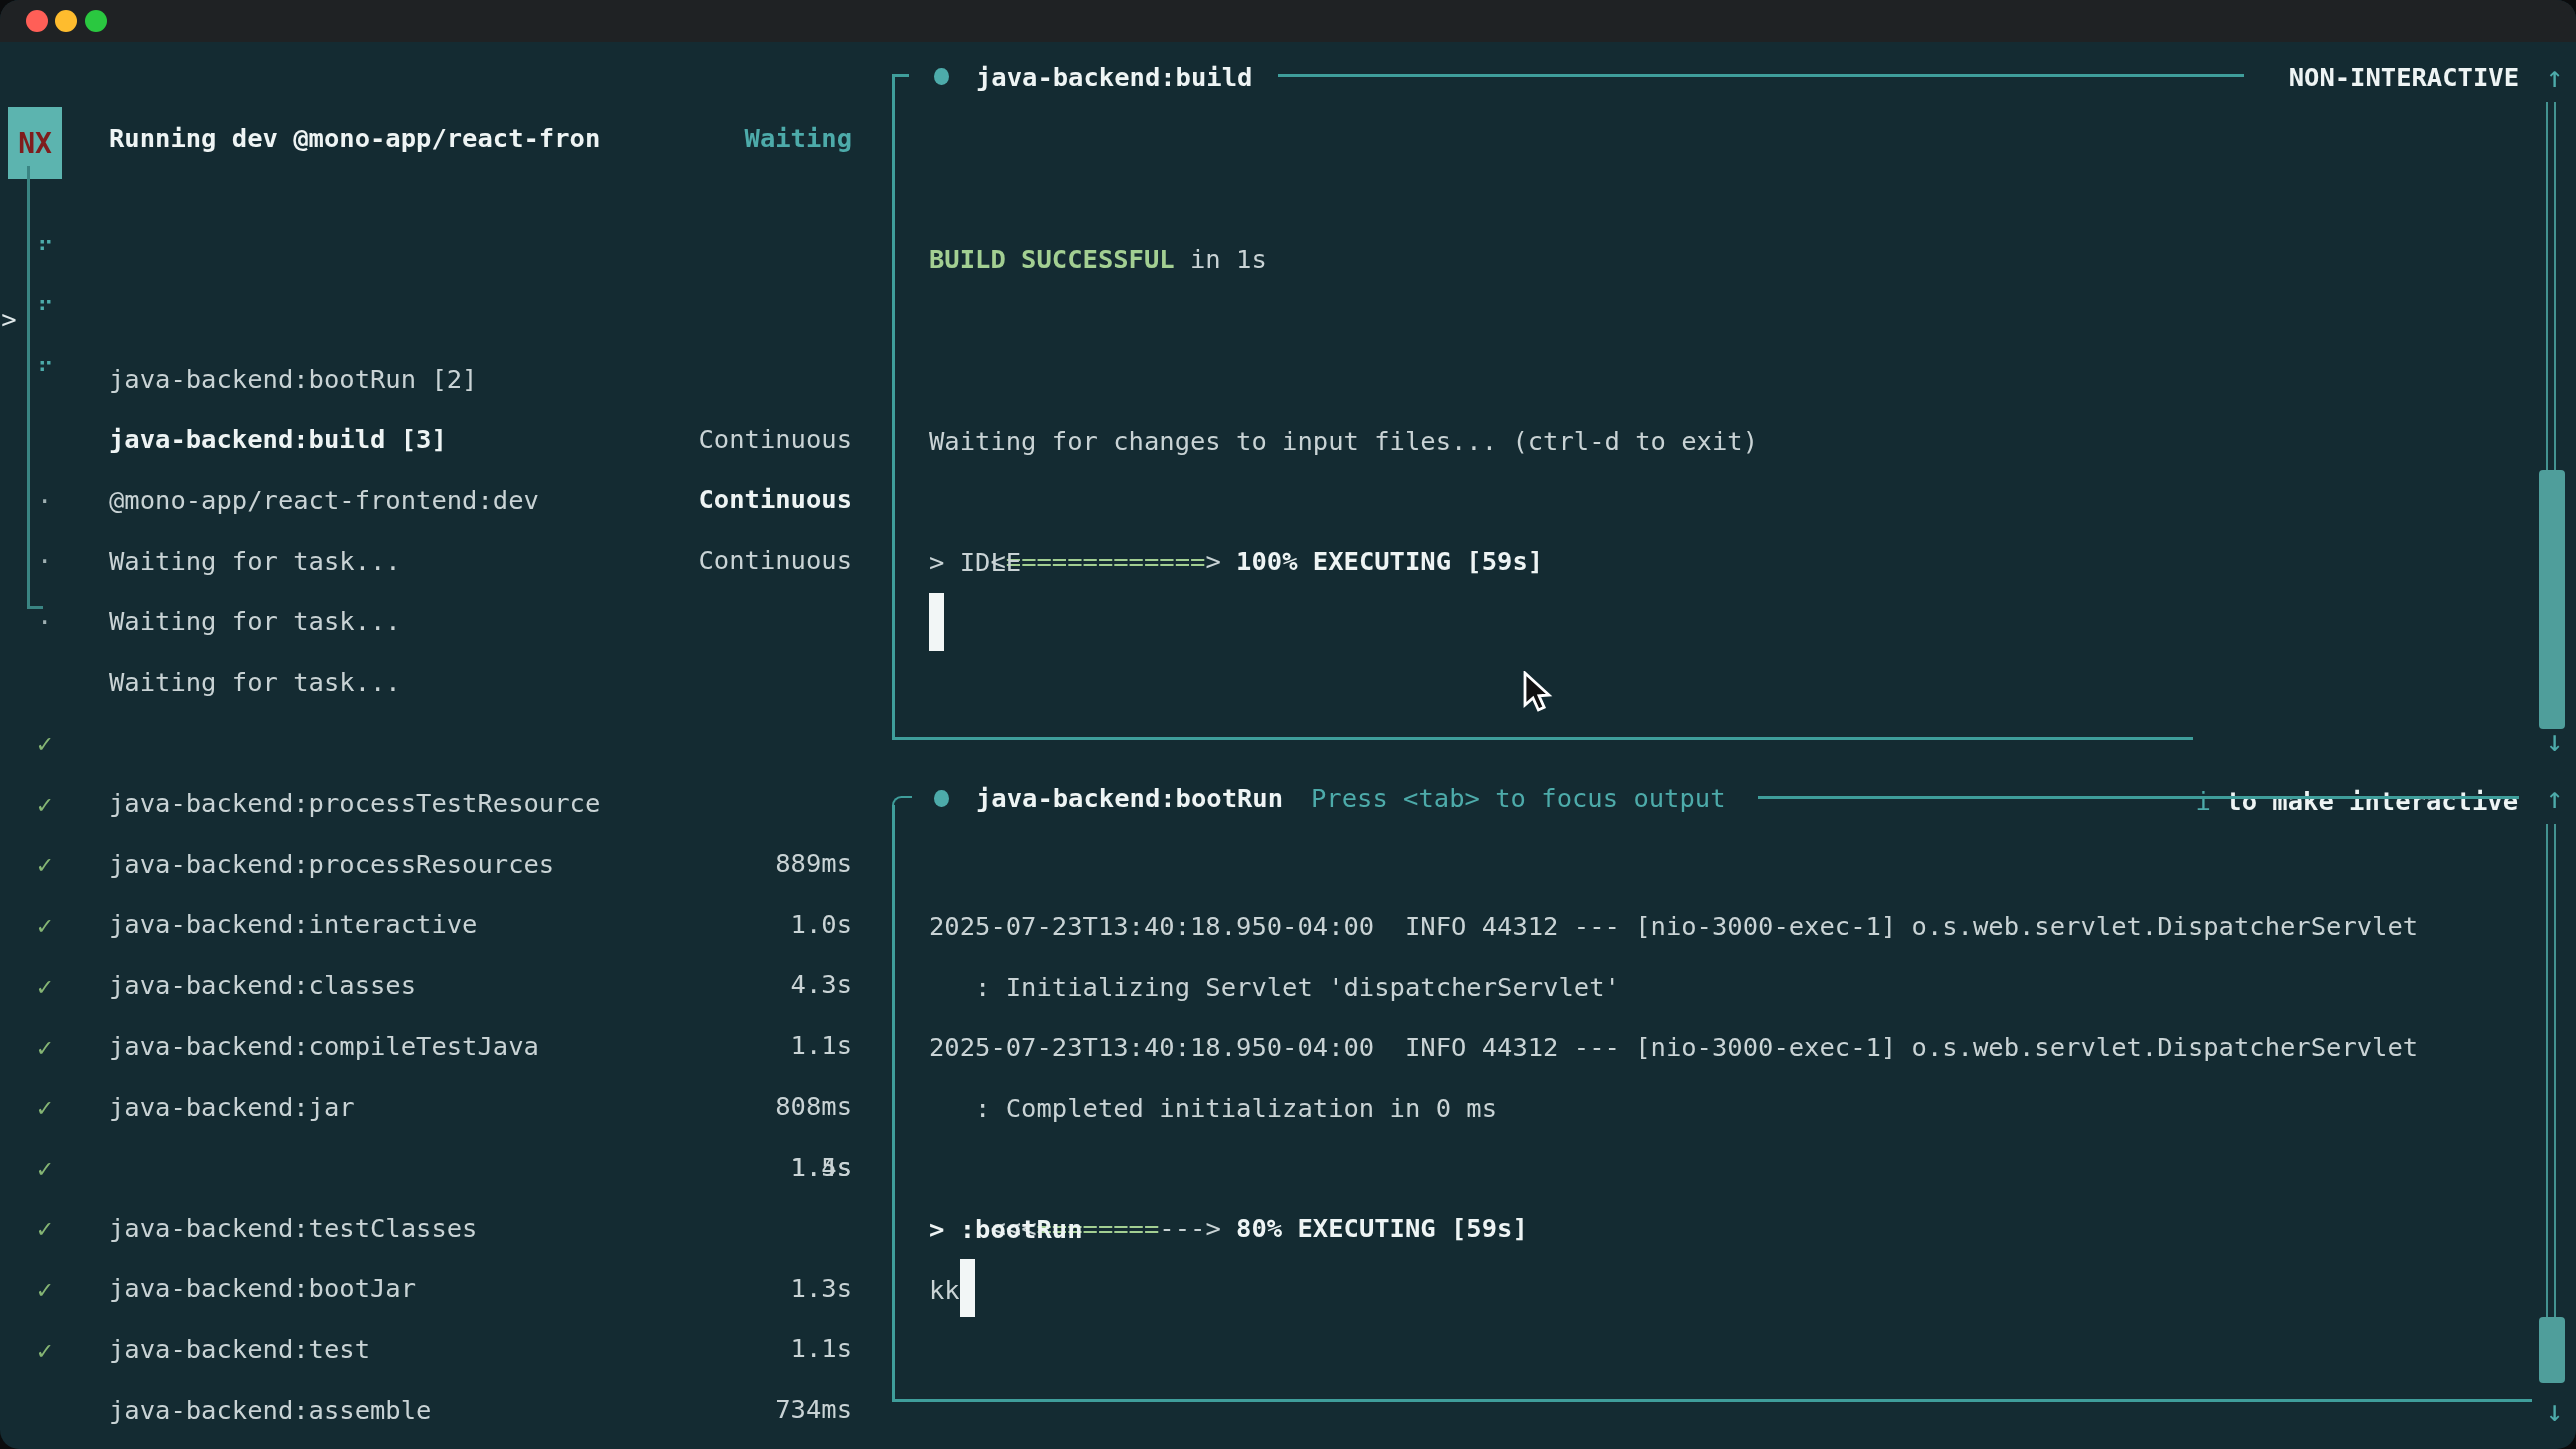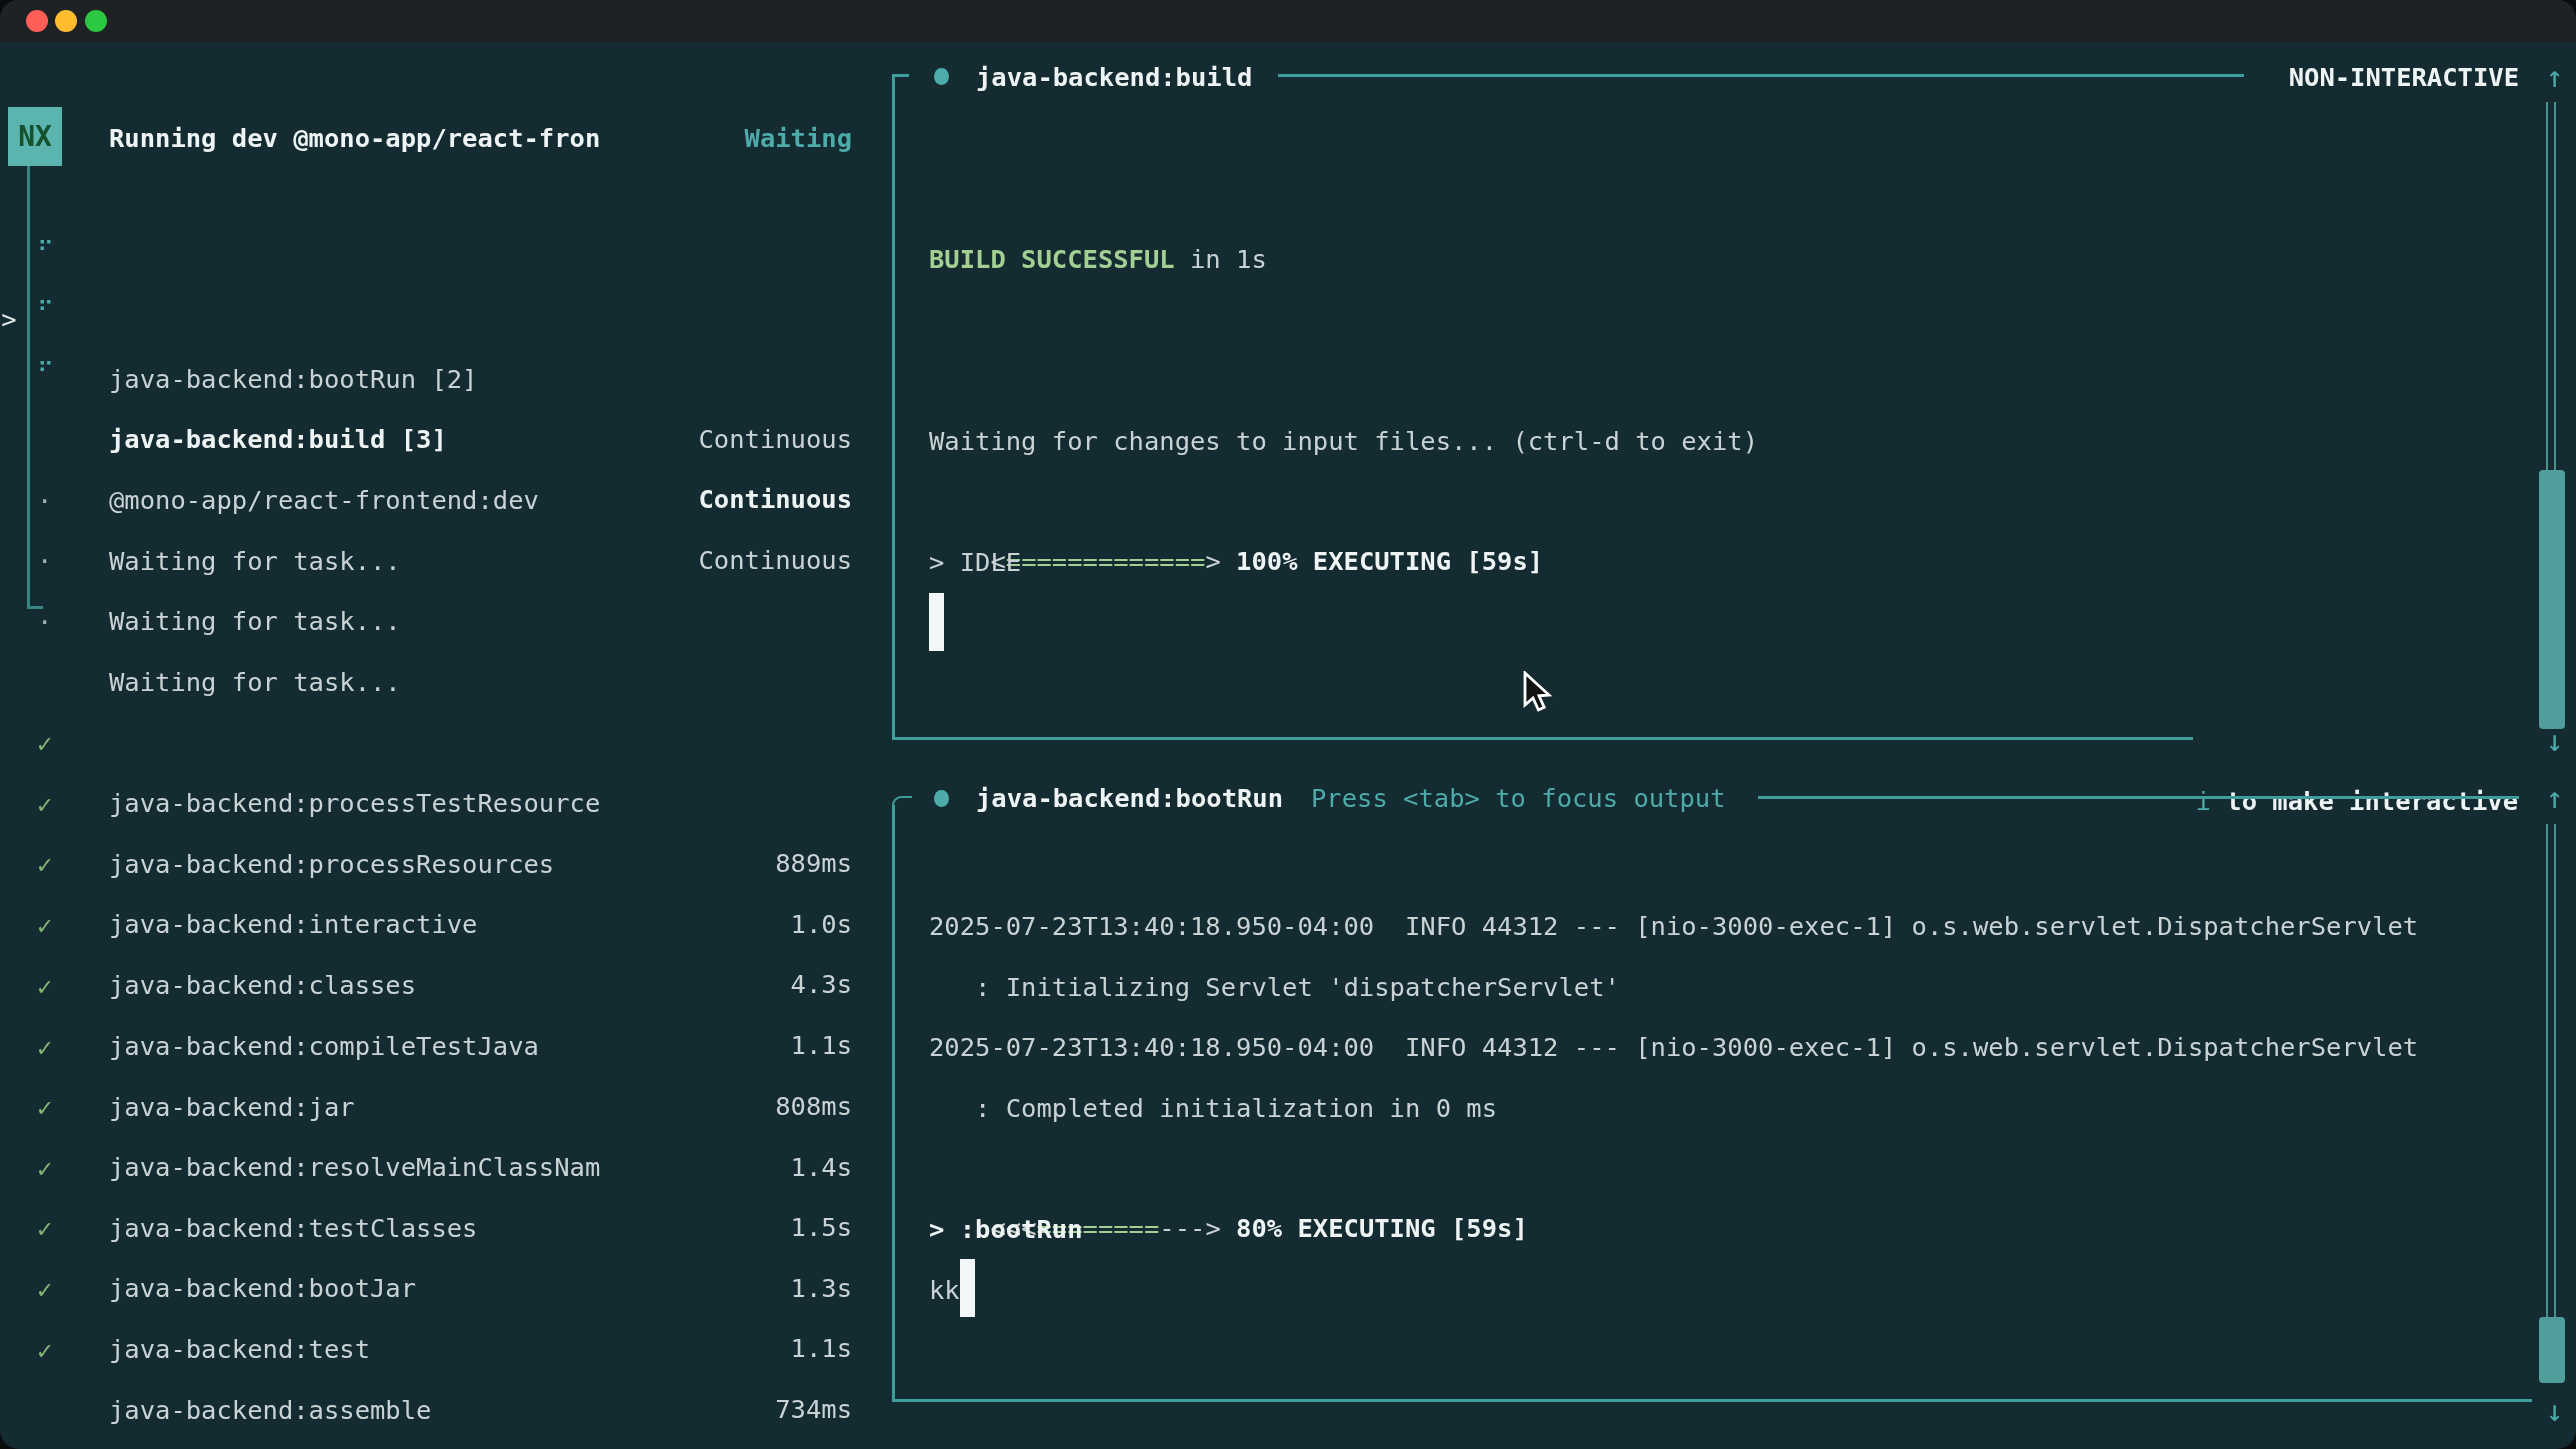--- a/index.html
+++ b/index.html
@@ -14,22 +14,22 @@
   }
   .light { position:absolute; top:10px; width:22px; height:22px; border-radius:50%; }
   .t { position:absolute; font-size:25.5px; line-height:60px; height:60px; white-space:pre; color:#c9d3d5; }
   .bold { font-weight:bold; color:#eef4f4; }
   .teal { color:#4dabaa; }
   .green { color:#a3cf92; }
   .check { color:#85b574; }
   .dim { color:#9fb0b2; }
   .right { text-align:right; }
   .badge {
-    position:absolute; left:8px; top:107px; width:54px; height:59px;
-    background:#5cb4af; color:#14532d; font-weight:bold; font-size:28px;
+    position:absolute; left:8px; top:107px; width:54px; height:72px;
+    background:#5cb4af; color:#7f1d1d; font-weight:bold; font-size:28px;
     display:flex; align-items:center; justify-content:center;
   }
   .vline { position:absolute; background:#3a8583; width:2.7px; }
   .hline { position:absolute; background:#3f9e9b; height:2.7px; }
   .dot { position:absolute; width:14.8px; height:17.4px; border-radius:50%; background:#4dabaa; }
   .arrow { position:absolute; font-size:29.5px; line-height:60px; height:60px; color:#4dabaa; width:29.5px; text-align:center; }
   .track { position:absolute; width:10px; border-left:2.7px solid #439391; border-right:2.7px solid #439391; }
   .thumb { position:absolute; width:25.5px; background:#4f9e9b; border-radius:4px; }
   .cursorblk { position:absolute; width:15.4px; height:58px; background:#f2f6f6; }
   .spin { position:relative; top:-9.4px; font-size:23px; color:#4dabaa; }
@@ -110,21 +110,20 @@
     <span style="position:absolute;left:109px">java-backend:compileTestJava</span>
     <span class="right" style="position:absolute;left:604px;width:248px">808ms</span>
   </div>
   <div class="t" style="left:0;top:957px;width:870px">
     <span class="check" style="position:absolute;left:37px">✓</span>
     <span style="position:absolute;left:109px">java-backend:jar</span>
     <span class="right" style="position:absolute;left:604px;width:248px">1.4s</span>
   </div>
   <div class="t" style="left:0;top:1017px;width:870px">
     <span class="check" style="position:absolute;left:37px">✓</span>
-    <span style="position:absolute;left:109px">java-backend:resolveMainClassNam</span>
     <span class="right" style="position:absolute;left:604px;width:248px">1.5s</span>
   </div>
   <div class="t" style="left:0;top:1078px;width:870px">
     <span class="check" style="position:absolute;left:37px">✓</span>
     <span style="position:absolute;left:109px">java-backend:testClasses</span>
     <span class="right" style="position:absolute;left:604px;width:248px">1.3s</span>
   </div>
   <div class="t" style="left:0;top:1138px;width:870px">
     <span class="check" style="position:absolute;left:37px">✓</span>
     <span style="position:absolute;left:109px">java-backend:bootJar</span>

